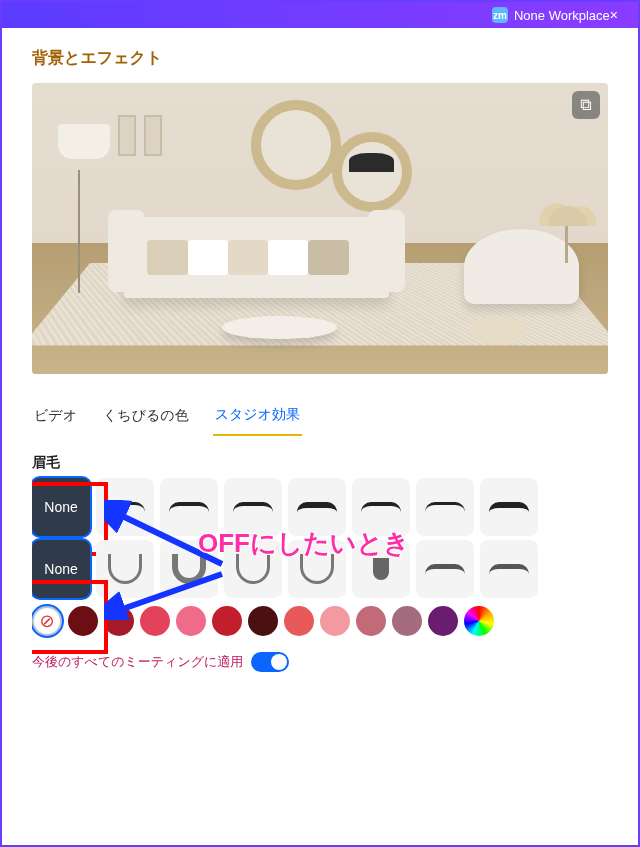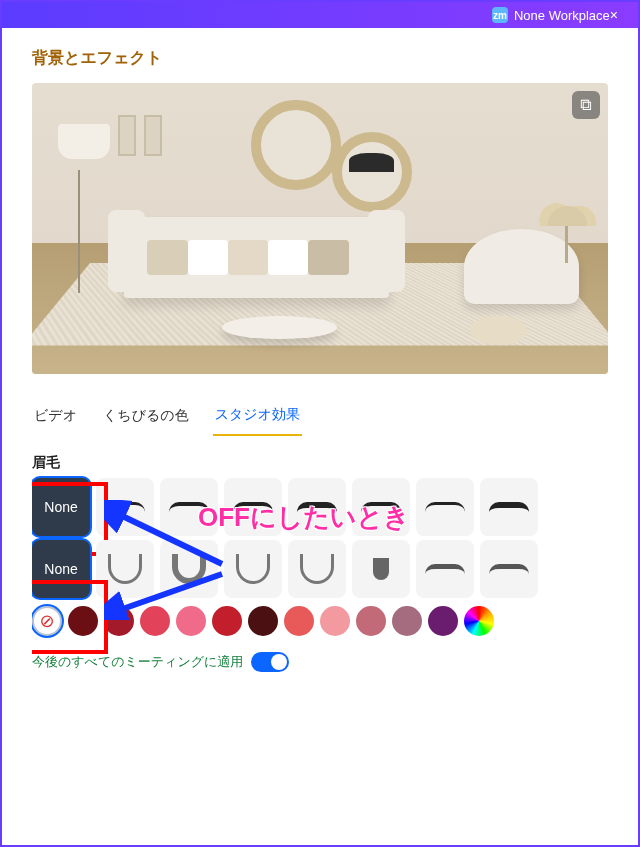--- a/index.html
+++ b/index.html
@@ -51,24 +51,24 @@
   .beard.full{border-width:6px;border-top:none;}
   .beard.mus{border:none;width:40px;height:10px;border-top:5px solid #555;border-radius:30px 30px 0 0;}
   .beard.goat{border:none;width:16px;height:22px;background:#666;border-radius:0 0 10px 10px;}
   .highlight-box { position:absolute; border:4px solid #ff0000; pointer-events:none; }
   .hl1 { top:28px; left:-4px; width:80px; height:74px; }
   .hl2 { top:126px; left:-4px; width:80px; height:74px; }
   .color-row { display:flex; gap:6px; flex-wrap:nowrap; align-items:center; margin-top:8px;}
   .swatch { width:30px; height:30px; border-radius:50%; cursor:pointer; }
   .swatch.none { background:#fff; border:2px solid #b9c3d3; display:flex; align-items:center; justify-content:center; color:#d33; font-size:18px; box-shadow:0 0 0 2px #0b66ff; }
   .swatch.rainbow { background:conic-gradient(red,orange,yellow,lime,cyan,blue,magenta,red); }
-  .apply-row { display:flex; align-items:center; gap:8px; margin-top:16px; font-size:13px; color:#15803d; }
+  .apply-row { display:flex; align-items:center; gap:8px; margin-top:16px; font-size:13px; color:#be185d; }
   .toggle { width:38px; height:20px; background:#0b66ff; border-radius:20px; position:relative; cursor:pointer; }
   .toggle::after{content:"";position:absolute;right:2px;top:2px;width:16px;height:16px;background:#fff;border-radius:50%;}
-  .annot { position:absolute; left:198px; top:500px; font-size:26px; font-weight:800; color:#ff2ea6; text-shadow:1px 1px 0 #fff,-1px -1px 0 #fff,1px -1px 0 #fff,-1px 1px 0 #fff; pointer-events:none; z-index:5;}
+  .annot { position:absolute; left:198px; top:526px; font-size:26px; font-weight:800; color:#ff2ea6; text-shadow:1px 1px 0 #fff,-1px -1px 0 #fff,1px -1px 0 #fff,-1px 1px 0 #fff; pointer-events:none; z-index:5;}
   .arrow { position:absolute; pointer-events:none; z-index:5;}
   .scroll-area { position:relative; }
   .scroll-area::-webkit-scrollbar{width:8px;} .scroll-area::-webkit-scrollbar-thumb{background:#c8ccd3;border-radius:4px;}
   .sec-wrap { position:relative; }
 </style>
 </head>
 <body>
 
 <div class="titlebar">
   <div class="titlebar-left">

